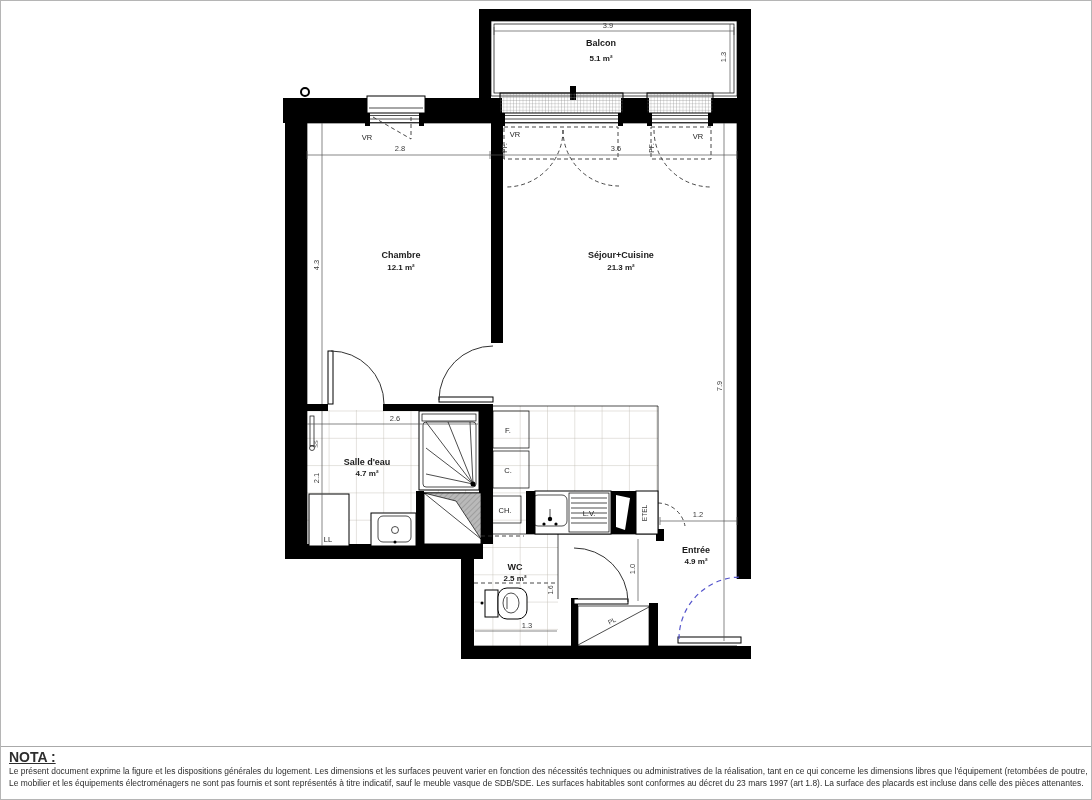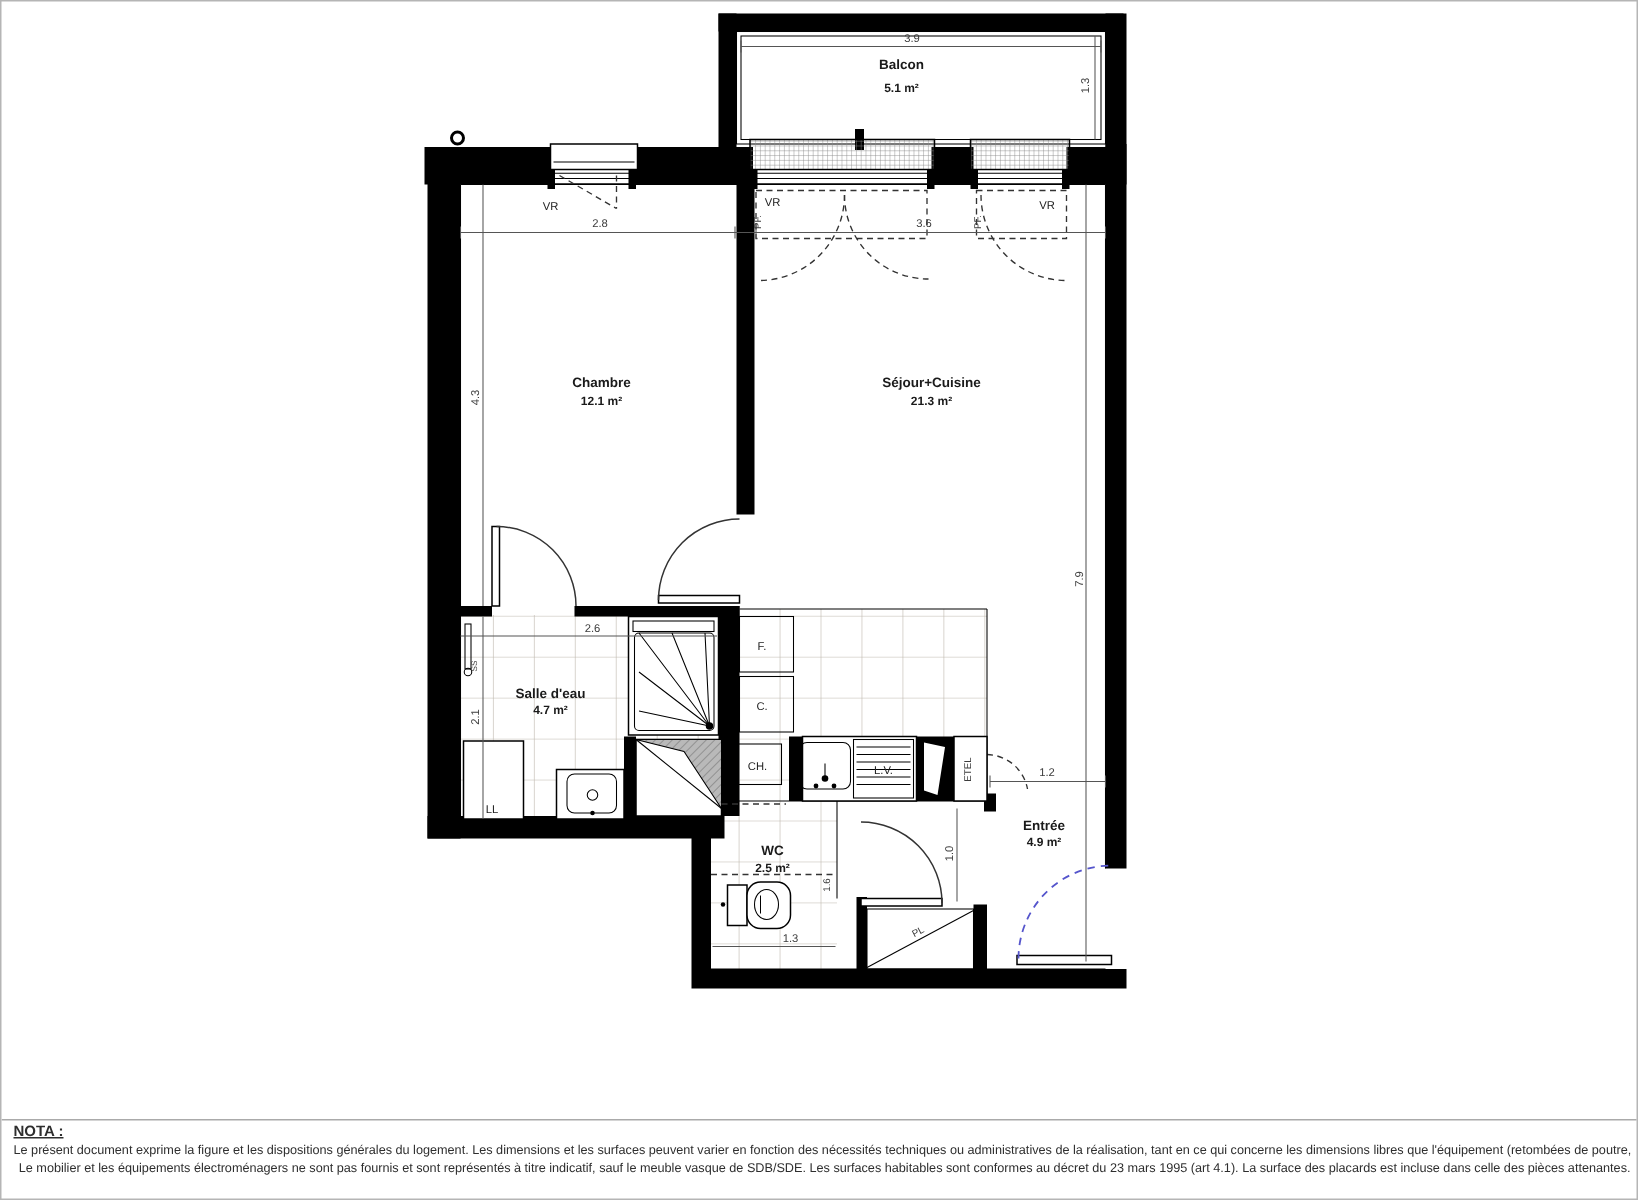--- a/index.html
+++ b/index.html
@@ -16,23 +16,23 @@
   .wall{fill:#000;}
   .thin{stroke:#000;stroke-width:0.7;fill:none;}
   .dimline{stroke:#555;stroke-width:0.7;fill:none;}
   .door{stroke:#333;stroke-width:1;fill:none;}
   .dash{stroke:#333;stroke-width:0.9;fill:none;stroke-dasharray:4,3;}
   .fixture{stroke:#000;stroke-width:1;fill:#fff;}
   .fixline{stroke:#000;stroke-width:0.7;fill:none;}
   #nota{position:absolute;left:0;top:745px;width:1092px;height:55px;
         border-top:1px solid #aaa;box-sizing:border-box;
         padding:2px 6px 0 8px;color:#2e2e2e;}
-  #nota .nota-title{font-size:10px;font-weight:bold;text-decoration:underline;
+  #nota .nota-title{font-size:14px;font-weight:bold;text-decoration:underline;
         margin-bottom:1px;}
-  #nota .nota-line{font-size:8.45px;line-height:11.5px;white-space:nowrap;text-align:right;}
+  #nota .nota-line{font-size:8.45px;line-height:11.5px;white-space:nowrap;}
 </style>
 </head>
 <body>
 
 <div id="page">
 
 <svg id="plan-svg" width="1092" height="745" viewBox="0 0 1092 745">
   <defs>
     <pattern id="tiles" width="27.3" height="27.3" patternUnits="userSpaceOnUse">
       <path d="M27.3 0 H0 V27.3" fill="none" stroke="#beb8ae" stroke-width="0.8"></path>
@@ -281,16 +281,16 @@
     <text class="tiny" transform="rotate(-90 646 512)" x="646" y="512">ETEL</text>
     <text class="equip" x="327" y="541">LL</text>
     <text class="tiny" transform="rotate(-28 612 622)" x="612" y="622">PL</text>
     <text style="font-size:5.5px;fill:#444;text-anchor:middle" transform="rotate(-90 317 443)" x="317" y="443">SS</text>
   </g>
 </svg>
 
 <div id="nota">
   <div class="nota-title">NOTA :</div>
   <div class="nota-line">Le présent document exprime la figure et les dispositions générales du logement. Les dimensions et les surfaces peuvent varier en fonction des nécessités techniques ou administratives de la réalisation, tant en ce qui concerne les dimensions libres que l'équipement (retombées de poutre,</div>
-  <div class="nota-line">Le mobilier et les équipements électroménagers ne sont pas fournis et sont représentés à titre indicatif, sauf le meuble vasque de SDB/SDE. Les surfaces habitables sont conformes au décret du 23 mars 1995 (art 4.1). La surface des placards est incluse dans celle des pièces attenantes.</div>
+  <div class="nota-line">Le mobilier et les équipements électroménagers ne sont pas fournis et sont représentés à titre indicatif, sauf le meuble vasque de SDB/SDE. Les surfaces habitables sont conformes au décret du 23 mars 1997 (art 1.8). La surface des placards est incluse dans celle des pièces attenantes.</div>
 </div>
 
 </div>
 
 </body></html>

